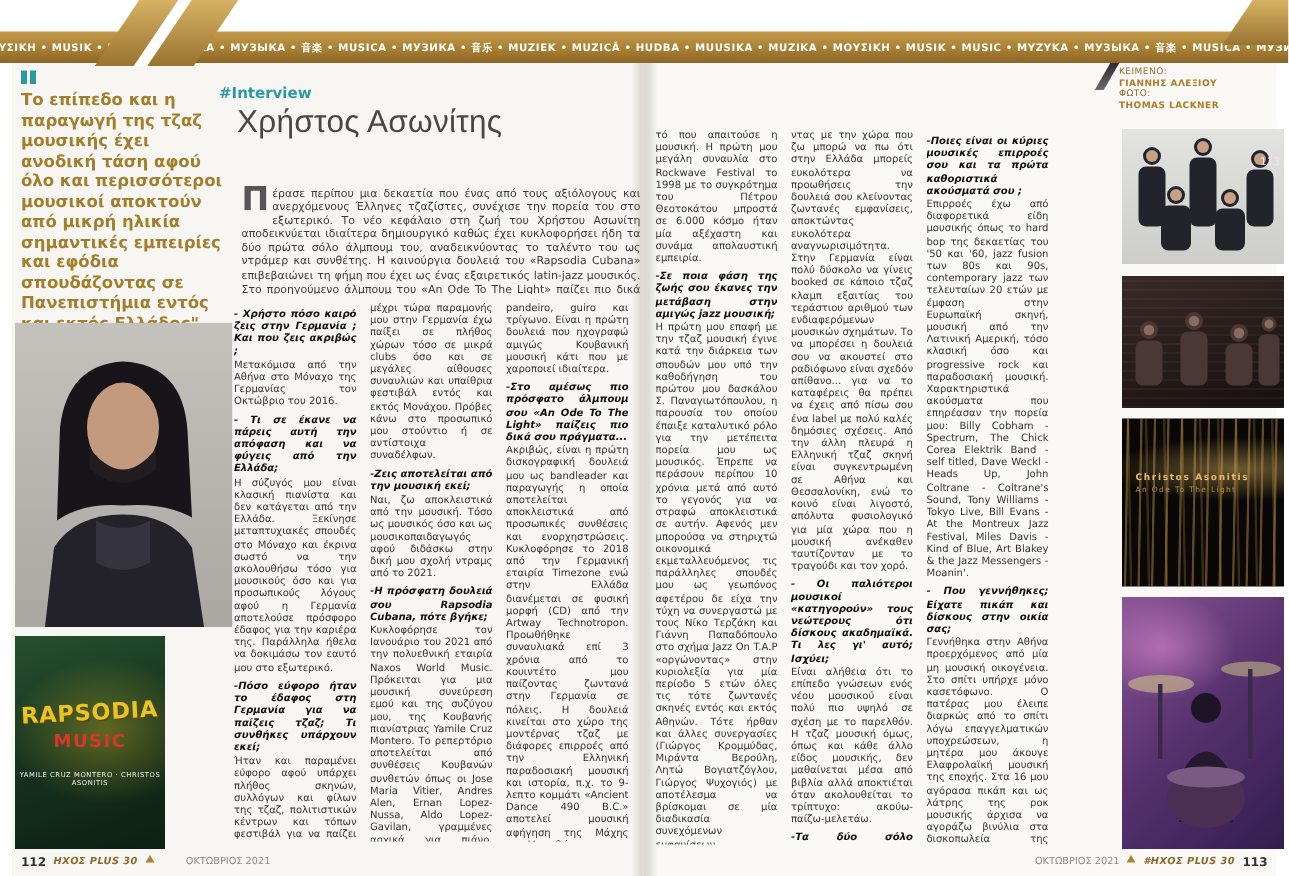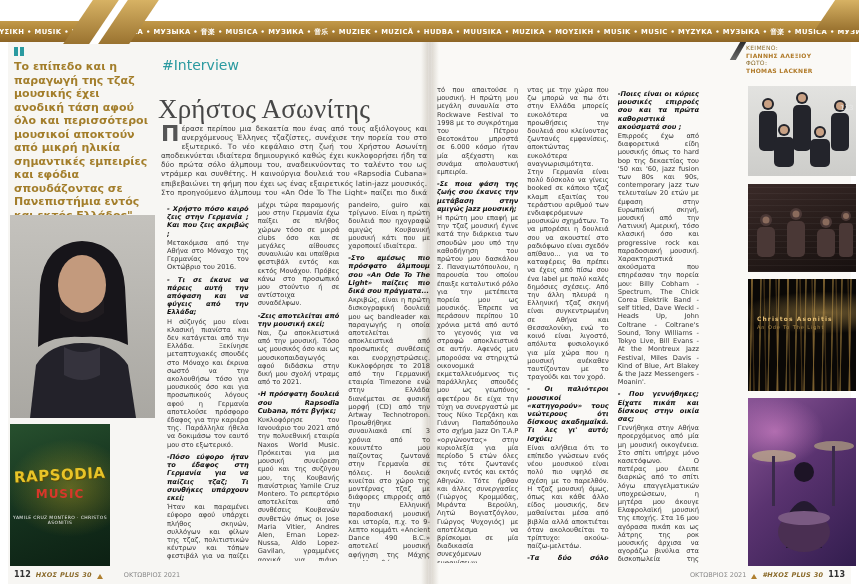--- a/index.html
+++ b/index.html
@@ -30,29 +30,29 @@
   .rapsodia{position:absolute;left:10px;top:424px;width:100px;height:142px;overflow:hidden;
     background:
       radial-gradient(90px 70px at 60% 45%,rgba(232,196,39,.35),rgba(0,0,0,0) 70%),
       linear-gradient(160deg,#27502e 0%,#14301d 55%,#0c2013 100%);
     display:flex;flex-direction:column;justify-content:center;align-items:center;}
   .rapsodia .t1{font-size:15px;font-weight:900;color:#e8c427;letter-spacing:.5px;transform:rotate(-3deg);
     text-shadow:1px 1px 0 #5a4a08;}
   .rapsodia .t2{font-size:12px;font-weight:900;color:#d8372a;letter-spacing:1px;margin-top:3px;}
   .rapsodia .t3{font-size:4.5px;color:#eee;margin-top:14px;letter-spacing:.4px;text-align:center;}
   
-  .kicker{position:absolute;left:162px;top:57px;font-size:14px;font-weight:400;color:#2b9aa0;}
-  .title{position:absolute;left:158px;top:70px;font-size:27px;color:#474747;letter-spacing:.2px;
-    font-family:Liberation Serif, serif;margin-top:24px;}
+  .kicker{position:absolute;left:146px;top:57px;font-size:10px;font-weight:700;color:#2b9aa0;}
+  .title{position:absolute;left:158px;top:70px;font-size:21px;color:#474747;letter-spacing:.2px;
+    font-family:Liberation Sans, sans-serif;}
   .intro{position:absolute;left:161px;top:124px;width:266px;height:72px;overflow:hidden;
     font-size:7.3px;line-height:9.1px;text-align:justify;color:#3a3a3a;}
   .dropcap{float:left;font-size:22px;line-height:19px;font-weight:700;color:#555;padding:0 2px 0 0;}
   
   .cols{position:absolute;display:flex;gap:9px;overflow:hidden;}
-  .cols-left{left:167px;top:201px;width:263px;height:360px;}
+  .cols-left{left:156px;top:201px;width:263px;height:360px;}
   .cols-right{left:437px;top:86px;width:262px;height:477px;}
   .col{flex:1 1 0;overflow:hidden;}
   .col p{margin:0 0 1px;font-size:6.7px;line-height:8.2px;text-align:justify;color:#333;}
   .col p.q{font-weight:700;font-style:italic;color:#101010;margin:4px 0 1px;}
   
   .credits{position:absolute;left:746px;top:44px;width:110px;font-size:6px;line-height:7.5px;}
   .credits .lbl{color:#8a6a2a;letter-spacing:.3px;}
   .credits .name{color:#b07a28;font-weight:700;letter-spacing:.3px;}
   .credit-slash{position:absolute;left:735px;top:42px;width:6px;height:18px;transform:skewX(-30deg);
     background:linear-gradient(180deg,#2b2b2b,#6b6b6b);}
@@ -69,21 +69,21 @@
       repeating-linear-gradient(89deg,rgba(0,0,0,0) 0 5px,rgba(150,110,50,.35) 5.5px 6.5px,rgba(0,0,0,0) 7px 12px),
       #0a0806;}
   .ode-cover .artist{position:absolute;left:9px;top:36px;font-size:6px;font-weight:700;
       letter-spacing:1.1px;color:#e3bd74;}
   .ode-cover .album{position:absolute;left:9px;top:45px;font-size:5px;letter-spacing:.9px;color:#b08d4a;}
   .drummer-photo{top:398px;height:168px;background:
       radial-gradient(70px 50px at 25% 20%,rgba(255,160,230,.45),rgba(0,0,0,0) 70%),
       linear-gradient(135deg,#8a5596 0%,#5a3370 45%,#321d4e 100%);}
   .page-tab{position:absolute;left:840px;top:104px;font-size:7px;color:#e8e8e8;z-index:5;}
   
-  .footer{position:absolute;bottom:5px;display:flex;align-items:flex-end;gap:5px;font-size:6.5px;}
+  .footer{position:absolute;bottom:5px;display:flex;align-items:flex-start;gap:5px;font-size:6.5px;}
   .footer-left{left:14px;}
   .footer-right{right:14px;}
   .folio{font-size:8px;font-weight:700;color:#333;}
   .brand{font-weight:700;font-style:italic;color:#8a6a2a;letter-spacing:.3px;}
   .tri{width:0;height:0;border-left:3px solid transparent;border-right:3px solid transparent;
        border-bottom:5px solid #b08030;display:inline-block;}
   .date{color:#8a8a8a;padding-left:16px;}
 </style>
 </head>
 <body>

